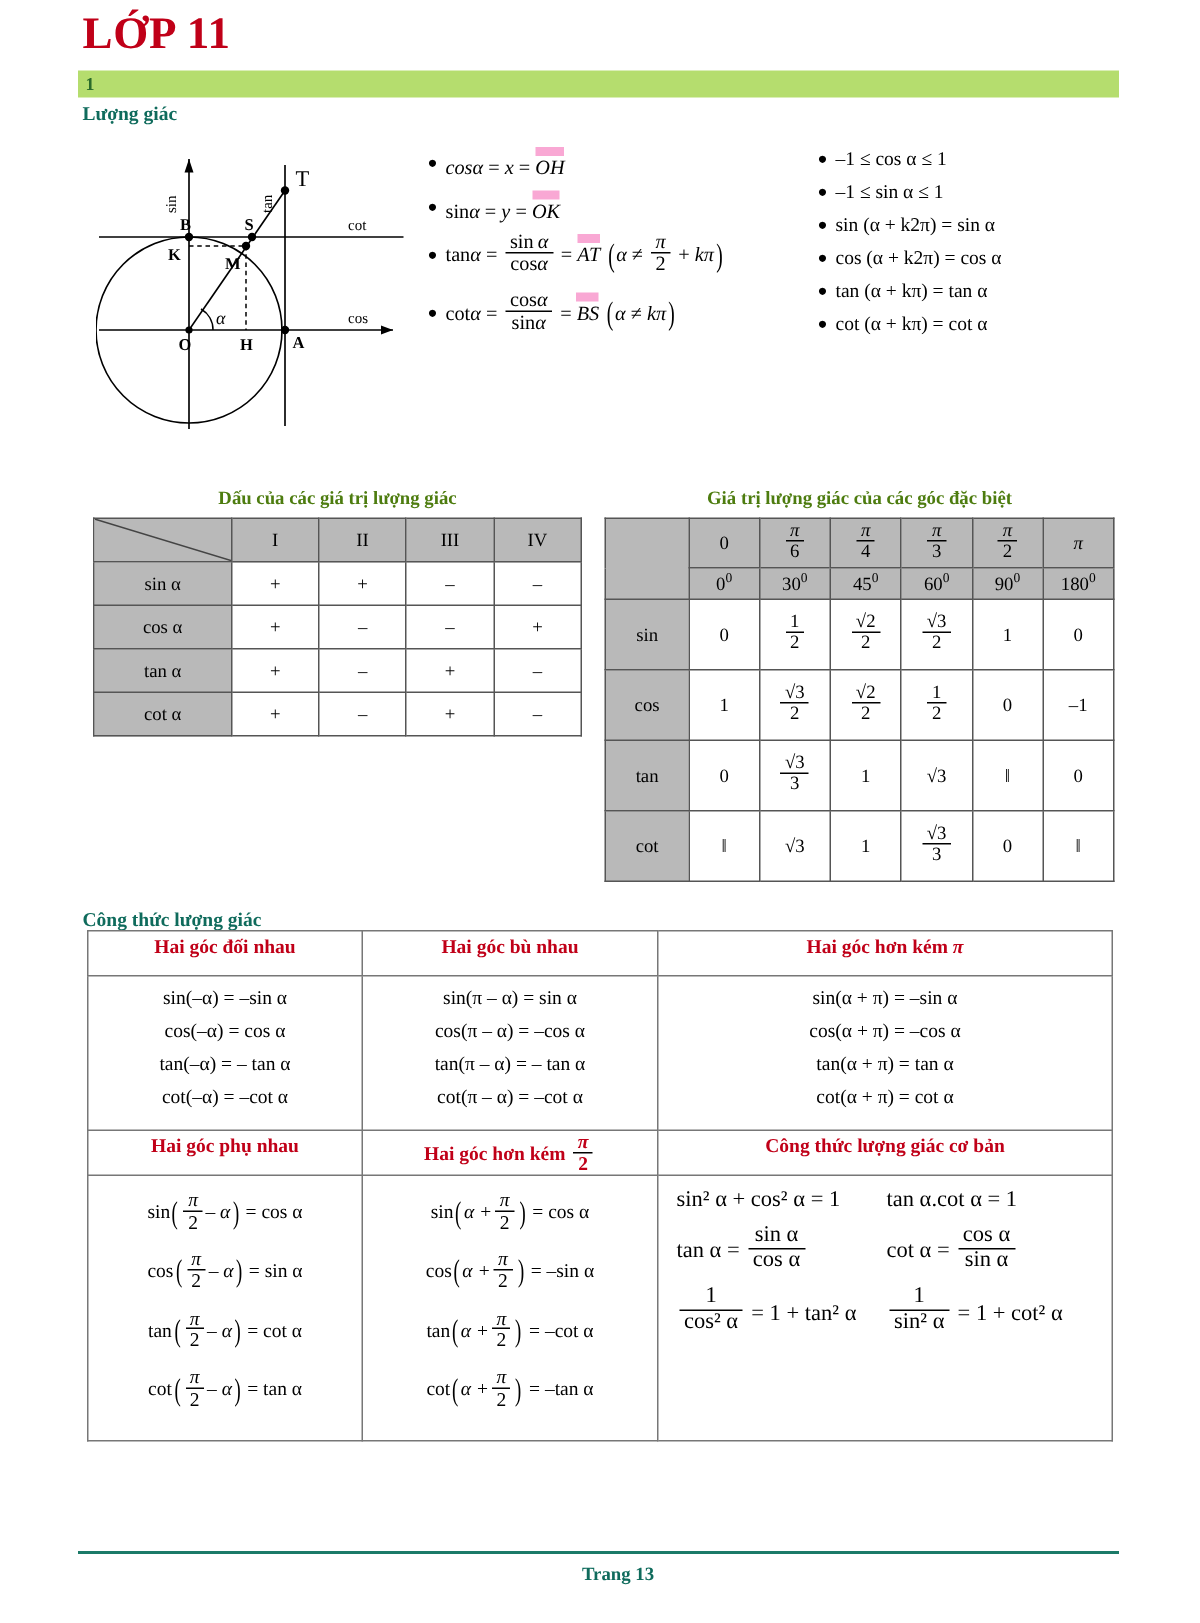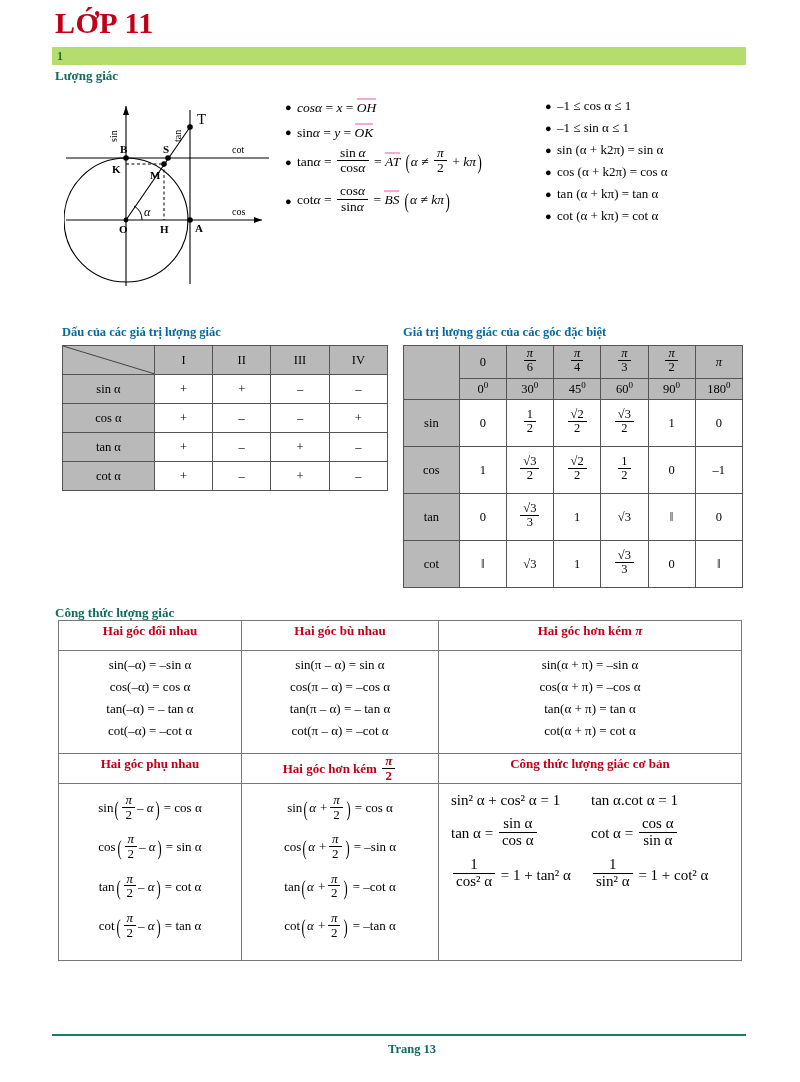--- a/index.html
+++ b/index.html
@@ -31,42 +31,43 @@
     position:absolute; left:55px; top:68px;
     font-size:13px; font-weight:bold; color:#0f6b5c;
   }
 
   
   .m { font-family:"Liberation Serif", serif; font-style:normal; }
   .it { font-style:italic; }
   .frac { display:inline-block; vertical-align:middle; text-align:center; line-height:1.05; margin:0 2px; position:relative; top:-0.15em; }
   .frac .num { display:block; padding:0 3px; border-bottom:1px solid #000; }
   .frac .den { display:block; padding:0 3px; }
-  .ovl { border-top:2px solid #f9a8d4; padding-top:0px; display:inline-block; font-style:italic; }
+  .ovl { border-top:6px solid #f9a8d4; padding-top:0px; display:inline-block; font-style:italic; }
   .big-paren { font-size:1.6em; font-weight:300; display:inline-block; transform:scaleX(0.6); vertical-align:middle; }
   sup.deg { font-size:0.72em; vertical-align:super; }
 
   
   .defs { position:absolute; left:285px; top:98px; width:245px; font-size:13.5px; }
   .defs .row { display:flex; align-items:center; margin-bottom:7px; }
   .defs .bul { width:12px; flex:0 0 12px; font-size:11px; line-height:1; }
   .defs .eq { flex:1; white-space:nowrap; }
   .defs .row.tall { margin-bottom:9px; }
 
   .props { position:absolute; left:545px; top:98px; width:250px; font-size:13px; }
   .props .hdr { margin-bottom:5px; }
   .props .row { display:flex; align-items:center; margin-bottom:6px; }
   .props .bul { width:12px; flex:0 0 12px; font-size:11px; line-height:1; }
 
   
   .diagram { position:absolute; left:64px; top:96px; width:210px; height:200px; }
 
   
   .cap {
-    position:absolute; font-size:12.5px; font-weight:bold; color:#0369a1;
+    position:absolute; font-size:12.5px; font-weight:bold; color:#4d7c0f;
+    text-align:center;
   }
 
   
   .signtable {
     position:absolute; left:62px; top:345px; width:326px;
     border-collapse:collapse; font-size:12.5px;
   }
   .signtable td, .signtable th {
     border:1px solid #555; height:28px; text-align:center; padding:0;
     font-weight:normal;

